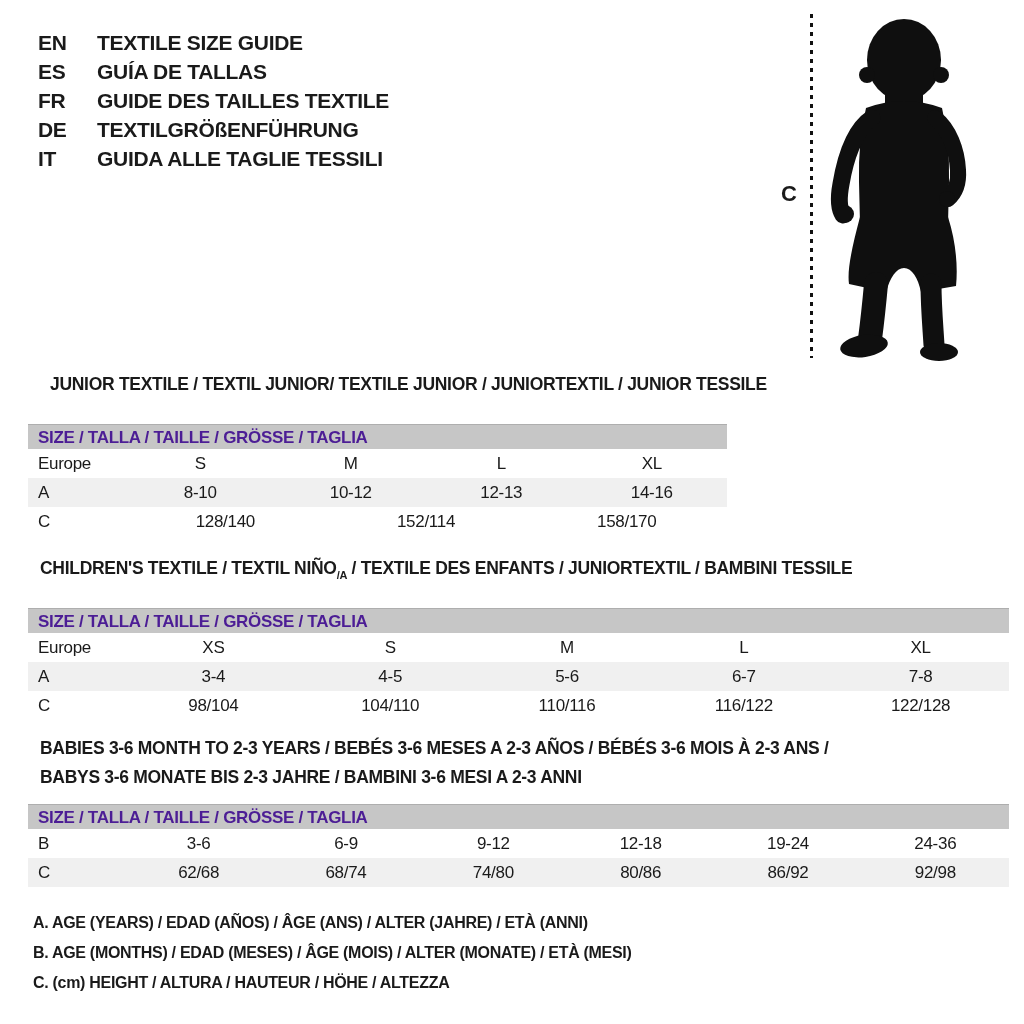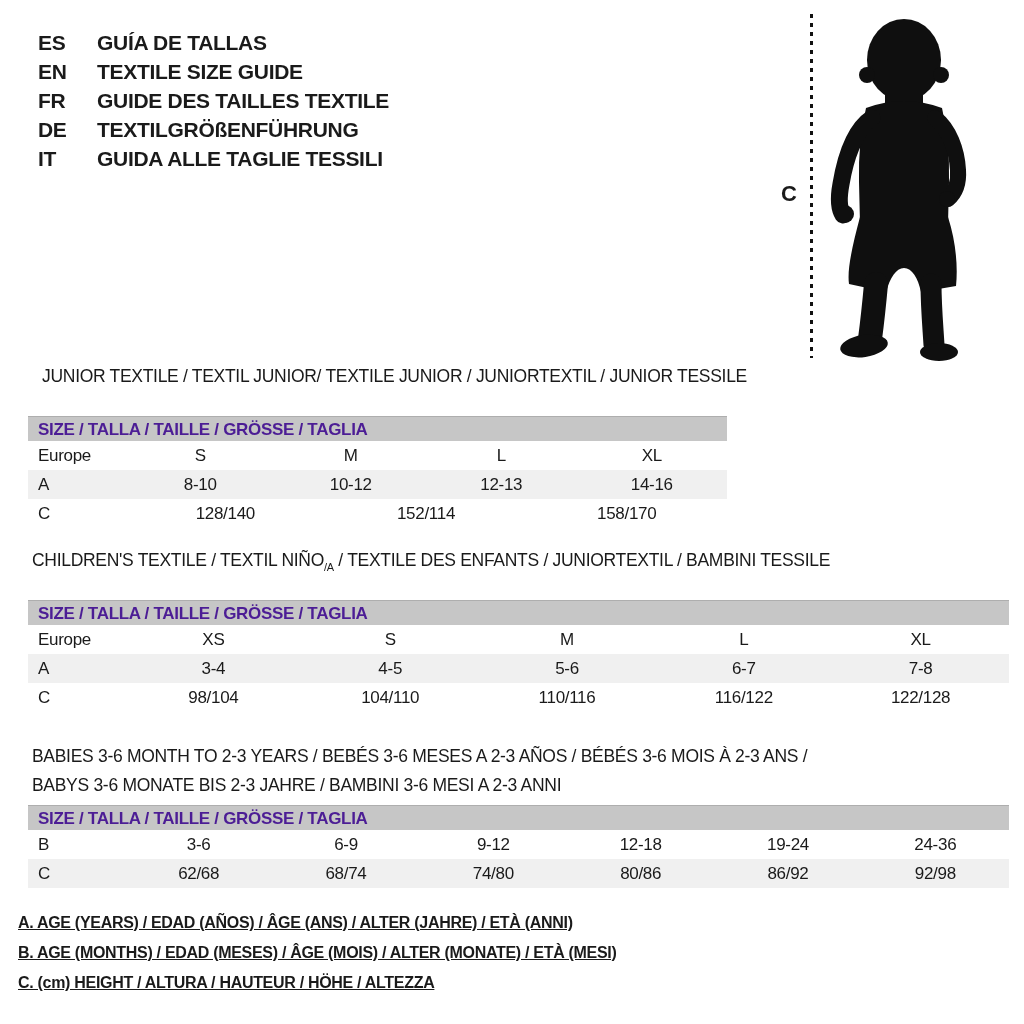--- a/index.html
+++ b/index.html
@@ -13,55 +13,55 @@
   .lang-code{width:59px;flex:0 0 59px;}
   
   .dotted-line{
     position:absolute;left:810px;top:14px;width:3px;height:344px;
     background:repeating-linear-gradient(to bottom,#111 0 4px,transparent 4px 9px);
   }
   .c-label{position:absolute;left:781px;top:181px;font-size:22px;font-weight:700;}
   .toddler{position:absolute;left:826px;top:12px;width:152px;height:350px;}
   
   .section{position:absolute;left:28px;}
-  .sec-title{margin:4px;font-size:17.5px;font-weight:400;line-height:20px;white-space:nowrap;}
+  .sec-title{margin:12px;font-size:17.5px;font-weight:700;line-height:20px;white-space:nowrap;}
   .sec-title.pad{padding-left:10px;}
   .sec-title .subber{font-size:11px;vertical-align:sub;}
   .two-line .line{display:block;line-height:29px;}
   #sec-junior{top:362px;width:699px;}
   #sec-junior .tbl{margin-top:30px;}
   #sec-children{top:546px;width:981px;}
   #sec-children .tbl{margin-top:23px;}
-  #sec-babies{top:738px;width:981px;}
+  #sec-babies{top:722px;width:981px;}
   #sec-babies .tbl{margin-top:5px;}
   .band{
     background:#c6c6c6;border-top:1px solid #aeaeae;height:25px;line-height:25px;
     padding-left:10px;font-size:17px;font-weight:700;color:#4c1d95;box-sizing:border-box;
   }
   .trow{display:flex;height:29px;line-height:29px;font-size:17px;}
   .trow .lbl{width:97px;flex:0 0 97px;padding-left:10px;box-sizing:border-box;}
   .trow .cell{flex:1;text-align:center;}
   .trow.shaded{background:#f0f0f0;}
   
-  .footnotes{position:absolute;left:18px;top:908px;text-decoration:underline;}
+  .footnotes{position:absolute;left:33px;top:908px;}
   .footnote{line-height:30px;font-size:16px;font-weight:700;white-space:nowrap;}
 </style>
 </head>
 <body>
 
 <div class="canvas">
 
   <div class="langs">
     <div class="lang-row">
+      <span class="lang-code">EN</span>
+      <span class="lang-title">TEXTILE SIZE GUIDE</span>
+    </div>
+    <div class="lang-row">
       <span class="lang-code">ES</span>
       <span class="lang-title">GUÍA DE TALLAS</span>
-    </div>
-    <div class="lang-row">
-      <span class="lang-code">EN</span>
-      <span class="lang-title">TEXTILE SIZE GUIDE</span>
     </div>
     <div class="lang-row">
       <span class="lang-code">FR</span>
       <span class="lang-title">GUIDE DES TAILLES TEXTILE</span>
     </div>
     <div class="lang-row">
       <span class="lang-code">DE</span>
       <span class="lang-title">TEXTILGRÖßENFÜHRUNG</span>
     </div>
     <div class="lang-row">

